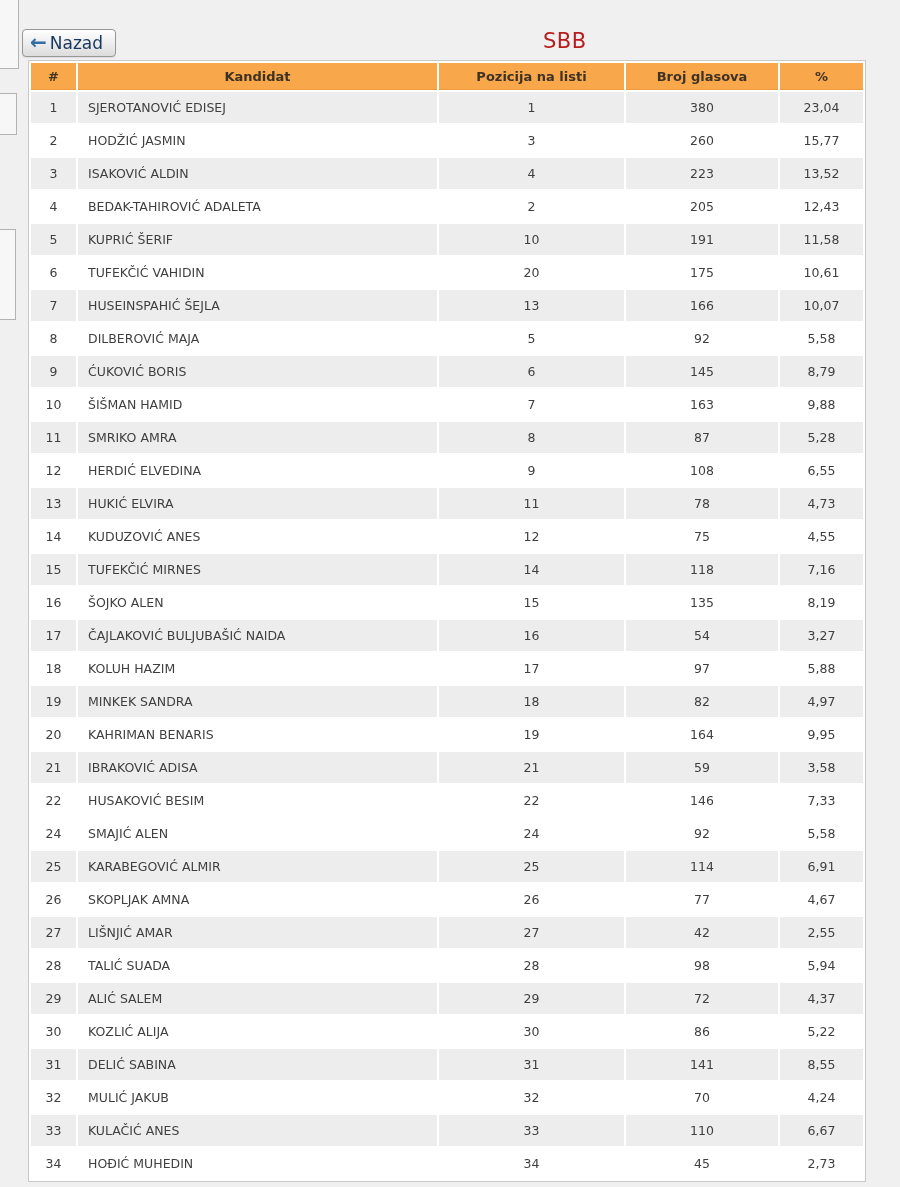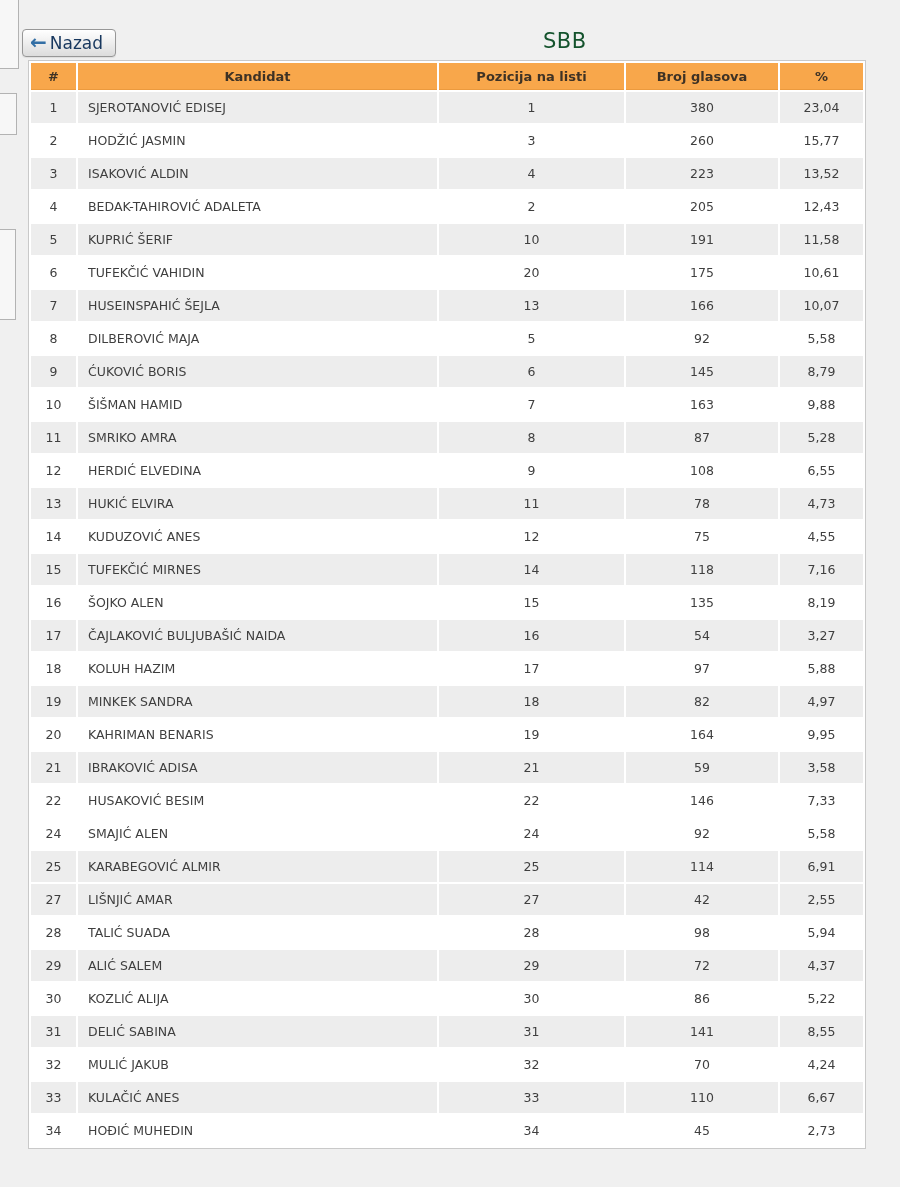--- a/index.html
+++ b/index.html
@@ -53,21 +53,21 @@
     font-weight: bold;
     line-height: 1;
     position: relative;
     top: -1px;
   }
   .page-title {
     position: absolute;
     left: 543px;
     top: 29px;
     font-size: 21px;
-    color: #14532d;
+    color: #b91c1c;
     letter-spacing: 0.5px;
   }
   table.results {
     position: absolute;
     left: 28px;
     top: 60px;
     width: 838px;
     table-layout: fixed;
     border-collapse: separate;
     border-spacing: 2px;
@@ -296,20 +296,27 @@
           <td>92</td>
           <td>5,58</td>
         </tr>
         <tr class="odd">
           <td>25</td>
           <td class="left">KARABEGOVIĆ ALMIR</td>
           <td>25</td>
           <td>114</td>
           <td>6,91</td>
         </tr>
+        <tr class="even">
+          <td>26</td>
+          <td class="left">SKOPLJAK AMNA</td>
+          <td>26</td>
+          <td>77</td>
+          <td>4,67</td>
+        </tr>
         <tr class="odd">
           <td>27</td>
           <td class="left">LIŠNJIĆ AMAR</td>
           <td>27</td>
           <td>42</td>
           <td>2,55</td>
         </tr>
         <tr class="even">
           <td>28</td>
           <td class="left">TALIĆ SUADA</td>

